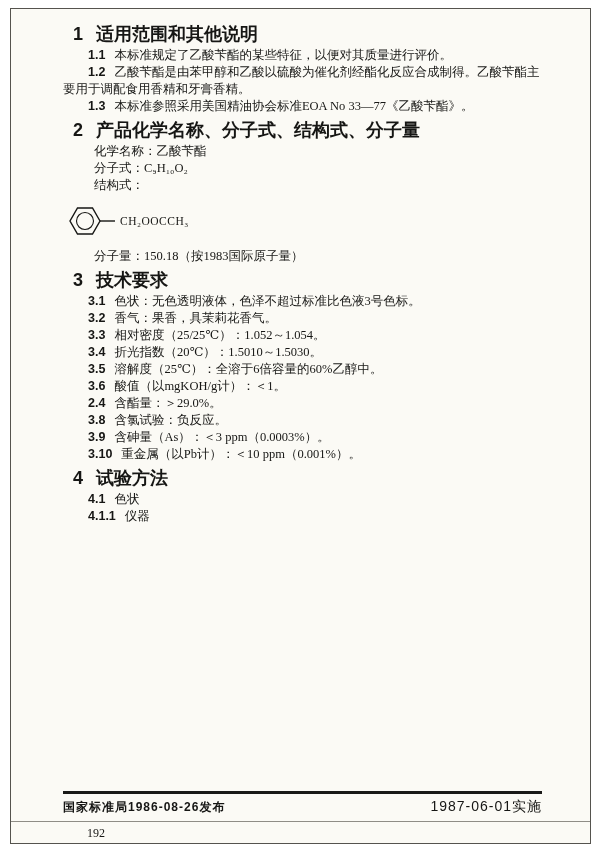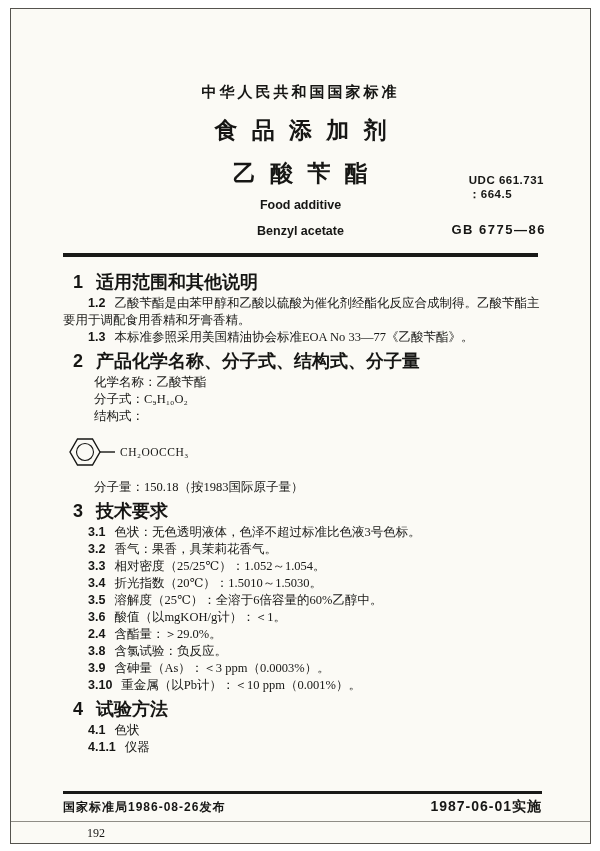--- a/index.html
+++ b/index.html
@@ -77,49 +77,39 @@
   .footer-row {
     position: absolute; left: 52px; right: 48px; bottom: 27px;
     display: flex; justify-content: space-between; align-items: center;
   }
   .issued {
     font-family: "Liberation Sans", "DejaVu Sans", sans-serif;
     font-weight: bold; font-size: 12px; letter-spacing: 1px;
   }
   .impl {
     font-family: "Liberation Sans", "DejaVu Sans", sans-serif;
-    font-weight: bold; font-size: 14px; letter-spacing: 1px;
+    font-weight: normal; font-size: 14px; letter-spacing: 1px;
   }
   .bottom-edge { position: absolute; left: 0; right: 0; bottom: 21px; height: 1px; background: #8f8d86; }
   .page-no { position: absolute; left: 76px; bottom: 2px; font-size: 12px; }
 </style>
 </head>
 <body>
 
 <div class="frame">
 
-  <div class="header">
-    <div class="org">中华人民共和国国家标准</div>
-    <div class="udc">
-      <div>UDC 661.731</div>
-      <div>：664.5</div>
-    </div>
-    <div class="title-cn">食品添加剂</div>
-    <div class="gb-no">GB 6775—86</div>
-    <div class="title-cn">乙酸苄酯</div>
-    <div class="title-en">Food additive</div>
-    <div class="title-en">Benzyl acetate</div>
-    <div class="rule"></div>
-  </div>
 
   <div class="content">
 
     <h2 class="sec">
       <span class="num">1</span><span>适用范围和其他说明</span>
     </h2>
+    <p class="item">
+      <span class="num">1.1</span><span>本标准规定了乙酸苄酯的某些特征，以便对其质量进行评价。</span>
+    </p>
     <p class="item">
       <span class="num">1.2</span><span>乙酸苄酯是由苯甲醇和乙酸以硫酸为催化剂经酯化反应合成制得。乙酸苄酯主要用于调配食用香精和牙膏香精。</span>
     </p>
     <p class="item">
       <span class="num">1.3</span><span>本标准参照采用美国精油协会标准EOA No 33—77《乙酸苄酯》。</span>
     </p>
 
     <h2 class="sec">
       <span class="num">2</span><span>产品化学名称、分子式、结构式、分子量</span>
     </h2>

